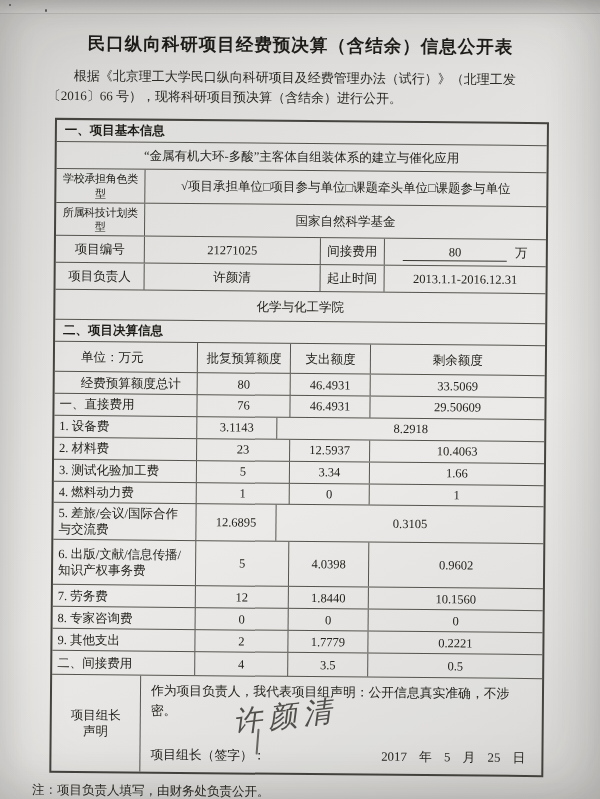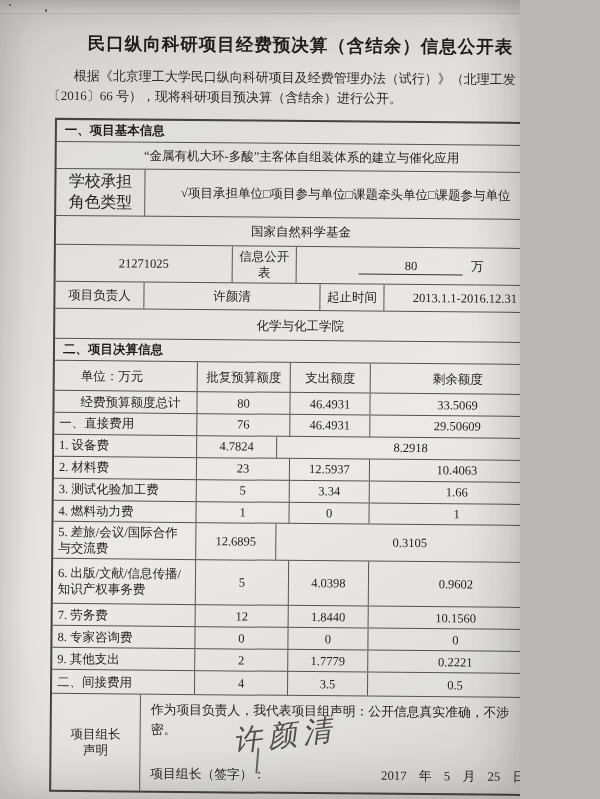--- a/index.html
+++ b/index.html
@@ -1,17 +1,17 @@
 <!DOCTYPE html>
 <html><head>
 <meta charset="utf-8">
 <style>
   html,body{margin:0;padding:0;}
   body{width:600px;height:799px;overflow:hidden;background:#b9b8b6;}
-  .photo{position:relative;width:520px;height:799px;overflow:hidden;
+  .photo{position:relative;width:600px;height:799px;overflow:hidden;
          font-family:"Liberation Serif","DejaVu Serif",serif;color:#25241f;
          background:linear-gradient(155deg,#cfcecc 0%,#dddcda 18%,#e7e6e4 45%,#eae9e7 60%,#e0dfdd 82%,#d3d2d0 100%);}
   .vignette{position:absolute;inset:0;pointer-events:none;
             box-shadow:inset 0 0 70px rgba(40,40,38,.14), inset -14px -10px 40px rgba(40,40,38,.10), inset 10px 6px 30px rgba(40,40,38,.06);}
   .desk{position:absolute;top:0;left:0;width:100%;height:13px;
         background:linear-gradient(#c2c1bf,#d6d5d3);border-bottom:1px solid #bfbebc;}
   .speck{position:absolute;background:#5a5955;border-radius:50%;}
   .speck.s1{left:9px;top:4px;width:2px;height:2px;}
   .speck.s2{left:45px;top:9px;width:2px;height:3px;}
   .content{position:absolute;left:0;top:0;width:600px;transform:rotate(0.5deg);transform-origin:300px 120px;}
@@ -21,21 +21,21 @@
 
   .form{width:490px;margin:12px 0 0 55px;border:2px solid #45443f;background:rgba(255,255,255,0.06);}
   .row{display:flex;border-top:1px solid #55544e;align-items:stretch;box-sizing:border-box;}
   .row:first-child{border-top:none;}
   .c{box-sizing:border-box;display:flex;align-items:center;justify-content:center;
      border-left:1px solid #55544e;padding:2px 6px;font-size:12.5px;line-height:1.3;text-align:center;}
   .c:first-child{border-left:none;}
   .sec-h{font-family:"Liberation Sans","DejaVu Sans",sans-serif;font-weight:bold;font-size:12.5px;
          padding:2px 8px;min-height:20px;display:flex;align-items:center;color:#1e1d19;}
   .lab{width:88px;flex:none;white-space:pre-line;}
-  .lab.tight{font-size:16px;letter-spacing:-0.3px;}
+  .lab.tight{font-size:11px;letter-spacing:-0.3px;}
   .val{flex:1;}
   .v-mid{width:176px;flex:none;}
   .lab2{width:64px;flex:none;}
   .uline{display:inline-block;min-width:96px;text-align:center;border-bottom:1.2px solid #35342f;padding:0 4px;}
   .unit-sp{margin-left:8px;}
 
   
   .b-lab{width:142px;flex:none;justify-content:flex-start;text-align:left;padding-left:5px;}
   .b-lab.ind{padding-left:26px;}
   .b-c2{width:93px;flex:none;}
@@ -77,26 +77,28 @@
       <div class="row r-h27">
         <div class="c val">“金属有机大环-多酸”主客体自组装体系的建立与催化应用</div>
       </div>
 
       <div class="row r-h28">
         <div class="c lab tight">学校承担角色类型</div>
         <div class="c val">√项目承担单位□项目参与单位□课题牵头单位□课题参与单位</div>
       </div>
 
       <div class="row r-h29">
+        <div class="c lab tight">所属科技计划类型</div>
         <div class="c val">国家自然科学基金</div>
       </div>
 
       <div class="row r-h27">
+        <div class="c lab">项目编号</div>
         <div class="c v-mid">21271025</div>
-        <div class="c lab2">信息公开表</div>
+        <div class="c lab2">间接费用</div>
         <div class="c val">
           <span class="uline">80</span>
           <span class="unit-sp">万</span>
         </div>
       </div>
 
       <div class="row r-h27">
         <div class="c lab">项目负责人</div>
         <div class="c v-mid">许颜清</div>
         <div class="c lab2">起止时间</div>
@@ -125,21 +127,21 @@
 
       <div class="row r-h20">
         <div class="c b-lab">一、直接费用</div>
         <div class="c b-c2">76</div>
         <div class="c b-c3">46.4931</div>
         <div class="c b-c4">29.50609</div>
       </div>
 
       <div class="row r-h21">
         <div class="c b-lab">1. 设备费</div>
-        <div class="c b-c3">4.7824</div>
+        <div class="c b-c3">3.1143</div>
         <div class="c b-c4">8.2918</div>
       </div>
 
       <div class="row r-h21">
         <div class="c b-lab">2. 材料费</div>
         <div class="c b-c2">23</div>
         <div class="c b-c3">12.5937</div>
         <div class="c b-c4">10.4063</div>
       </div>
 

